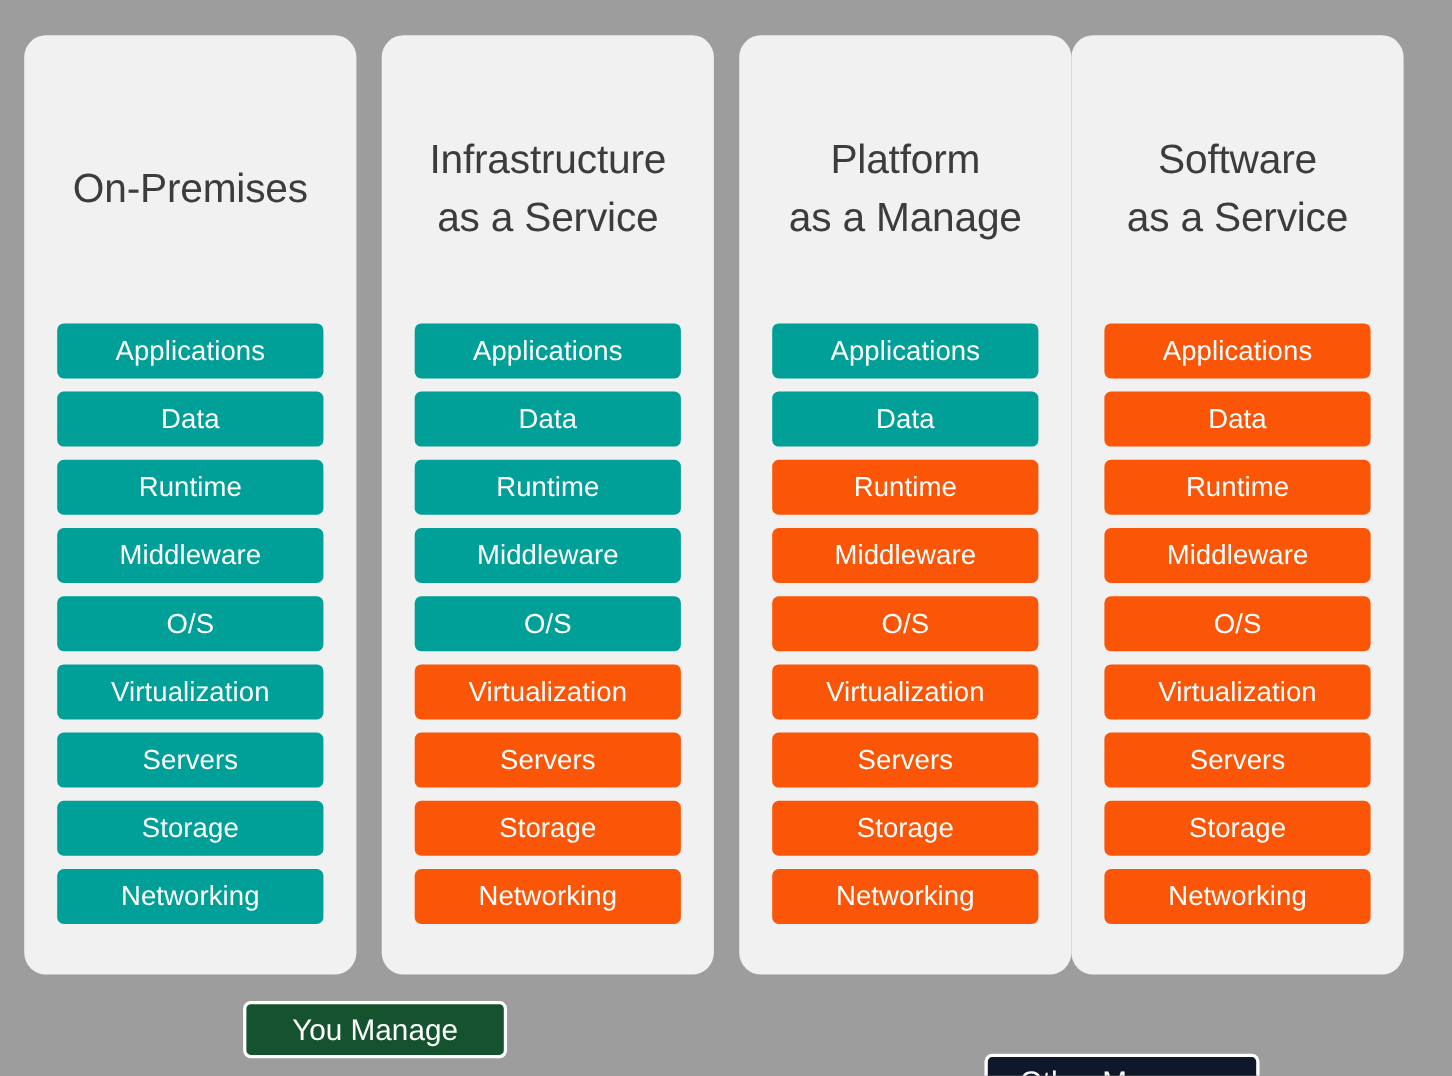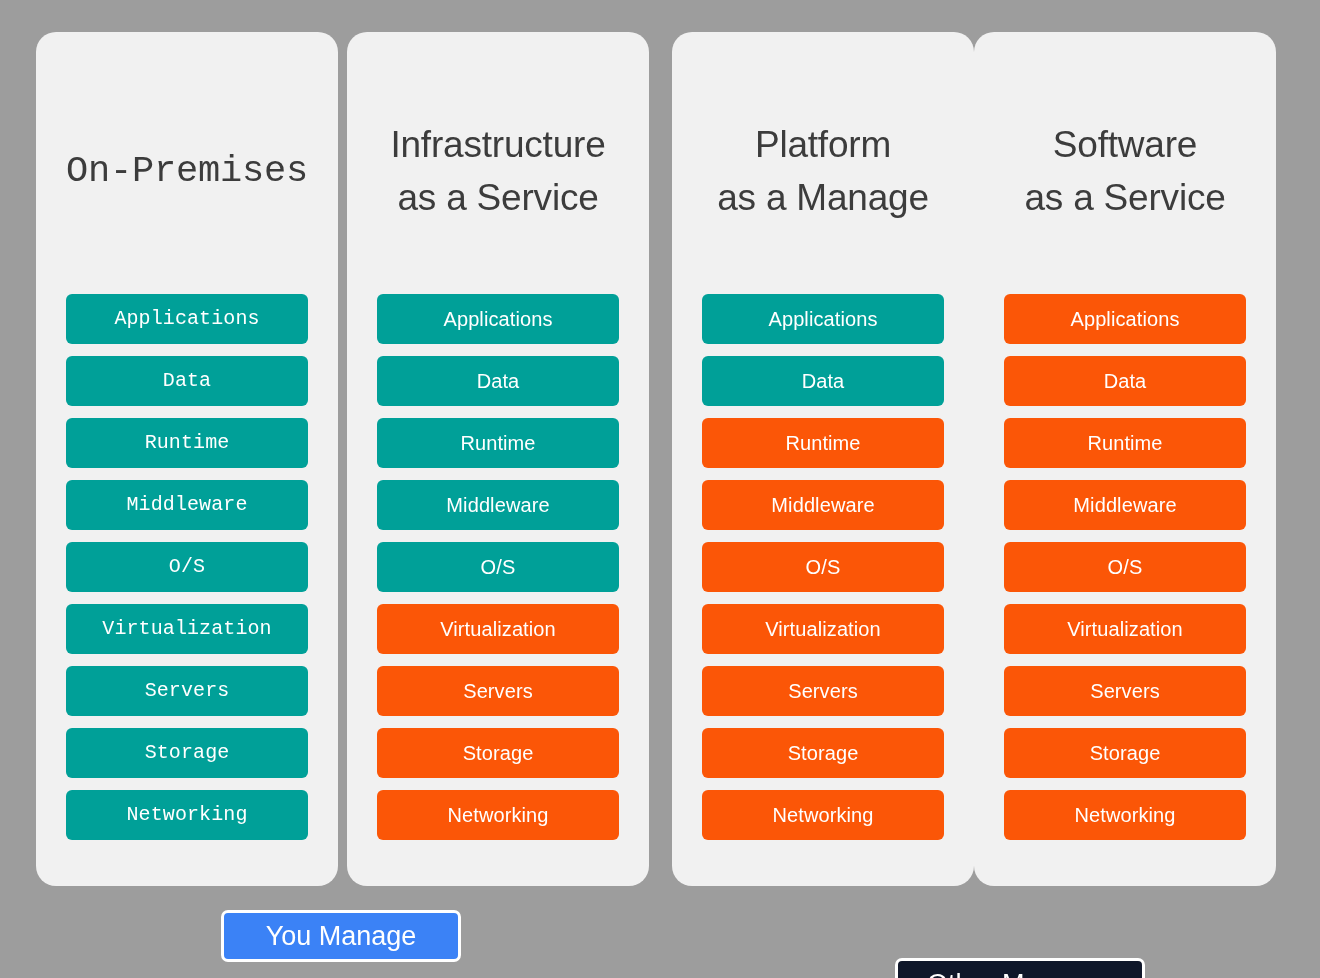--- a/index.html
+++ b/index.html
@@ -24,21 +24,21 @@
   
   .card {
     position: absolute;
     top: 32px;
     width: 302px;
     height: 854px;
     background: #f1f1f1;
     border-radius: 20px;
     box-sizing: border-box;
   }
-  .card-1 { left: 36px; font-family: Liberation Mono, monospace; }
+  .card-1 { left: 22px; }
   .card-2 { left: 347px; padding-left: 36px; }
   .card-3 { left: 672px; }
   .card-4 { left: 974px; }
 
   .card-title {
     position: absolute;
     left: 0;
     top: 86px;
     width: 302px;
     text-align: center;
@@ -59,21 +59,21 @@
   }
 
   .layer {
     height: 50px;
     margin-bottom: 12px;
     border-radius: 6px;
     display: flex;
     align-items: center;
     justify-content: center;
     color: #ffffff;
-    font-size: 20px;
+    font-size: 25px;
     line-height: 1;
     letter-spacing: 0.1px;
     box-sizing: border-box;
   }
   .layer:last-child { margin-bottom: 0; }
   .layer.you   { background: #00a098; }
   .layer.other { background: #fb5607; }
 
   
   .legend-badge {
@@ -85,21 +85,21 @@
     align-items: center;
     justify-content: center;
     color: #ffffff;
     font-size: 27px;
     box-sizing: border-box;
   }
   .legend-you {
     left: 221px;
     top: 910px;
     width: 240px;
-    background: #3b82f6;
+    background: #14532d;
   }
   .legend-other {
     left: 863px;
     top: 958px;
     width: 250px;
     background: #0f172a;
     margin-left: 32px;
   }
 </style>
 </head>

